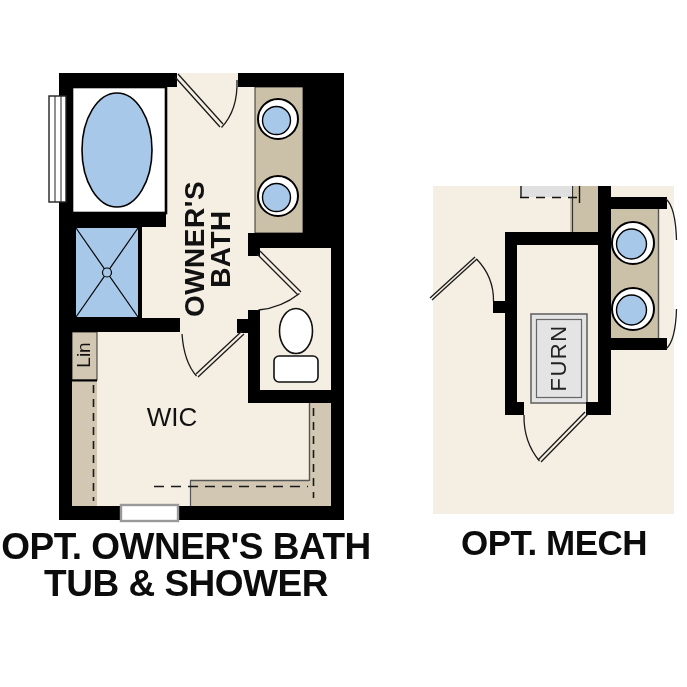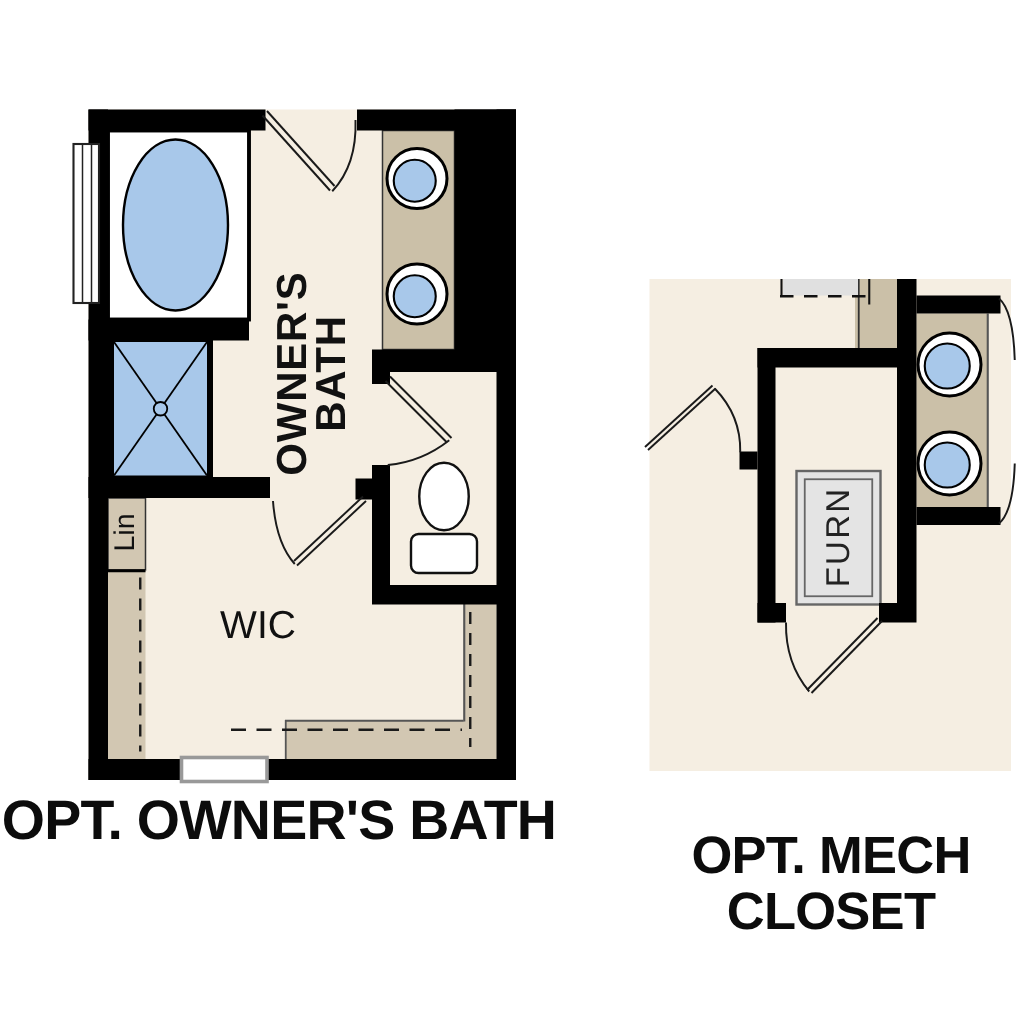--- a/index.html
+++ b/index.html
@@ -157,20 +157,20 @@
 </div>
 
 <div class="lbl ctr" style="left:172px;top:417px;font-size:26px;font-weight:400;">WIC</div>
 
 <div class="lbl rot" style="left:84px;top:355px;font-size:19px;font-weight:400;">Lin</div>
 
 <div class="lbl rot" style="left:559px;top:358px;font-size:22px;font-weight:400;letter-spacing:1.5px;color:#222;">FURN</div>
 
 <div class="caption" style="left:186px;top:528px;font-size:37px;line-height:37px;">
   <div>OPT. OWNER'S BATH</div>
+  <div>TUB &amp; SHOWER</div>
 </div>
 
-<div class="caption" style="left:554px;top:524px;font-size:35px;line-height:37px;margin-top:28px;">
+<div class="caption" style="left:554px;top:524px;font-size:35px;line-height:37px;">
   <div>OPT. MECH</div>
-  <div>CLOSET</div>
 </div>
 
 </div>
 
 </body></html>

